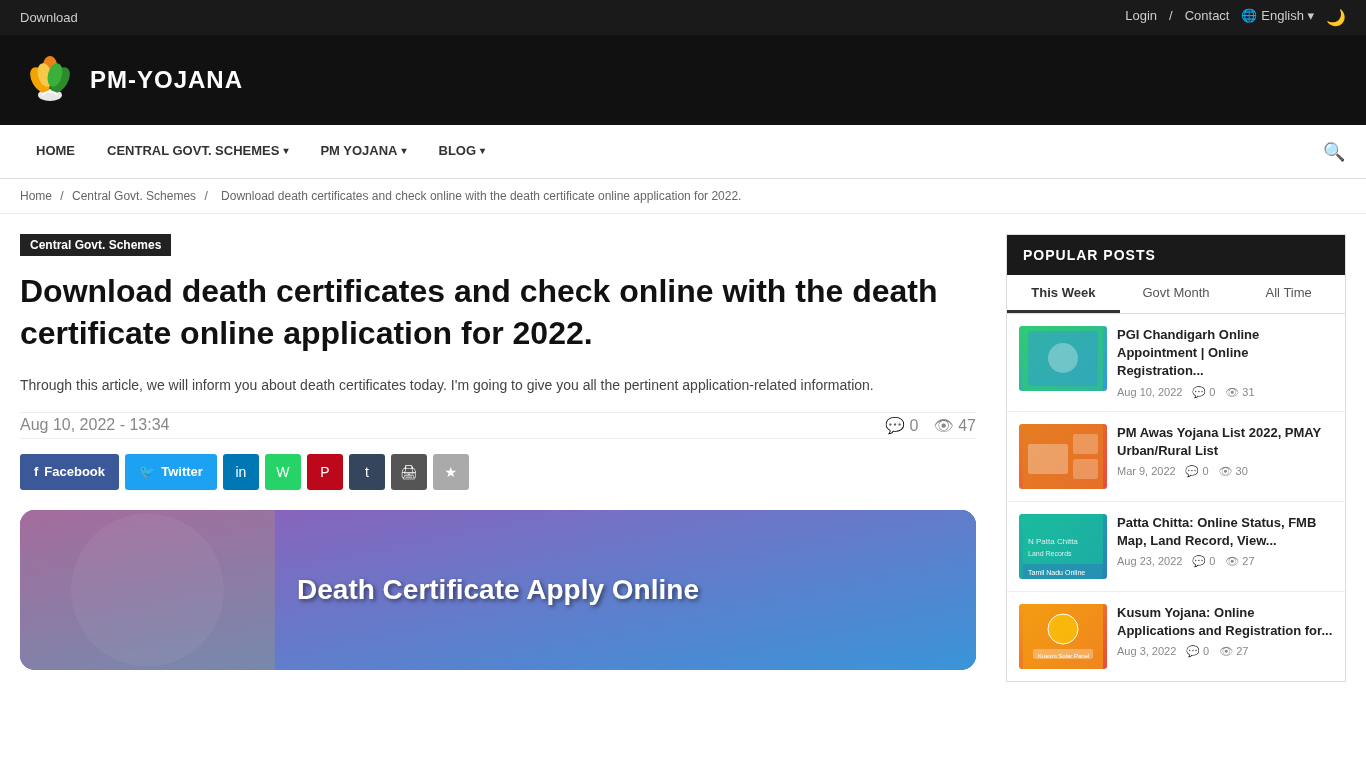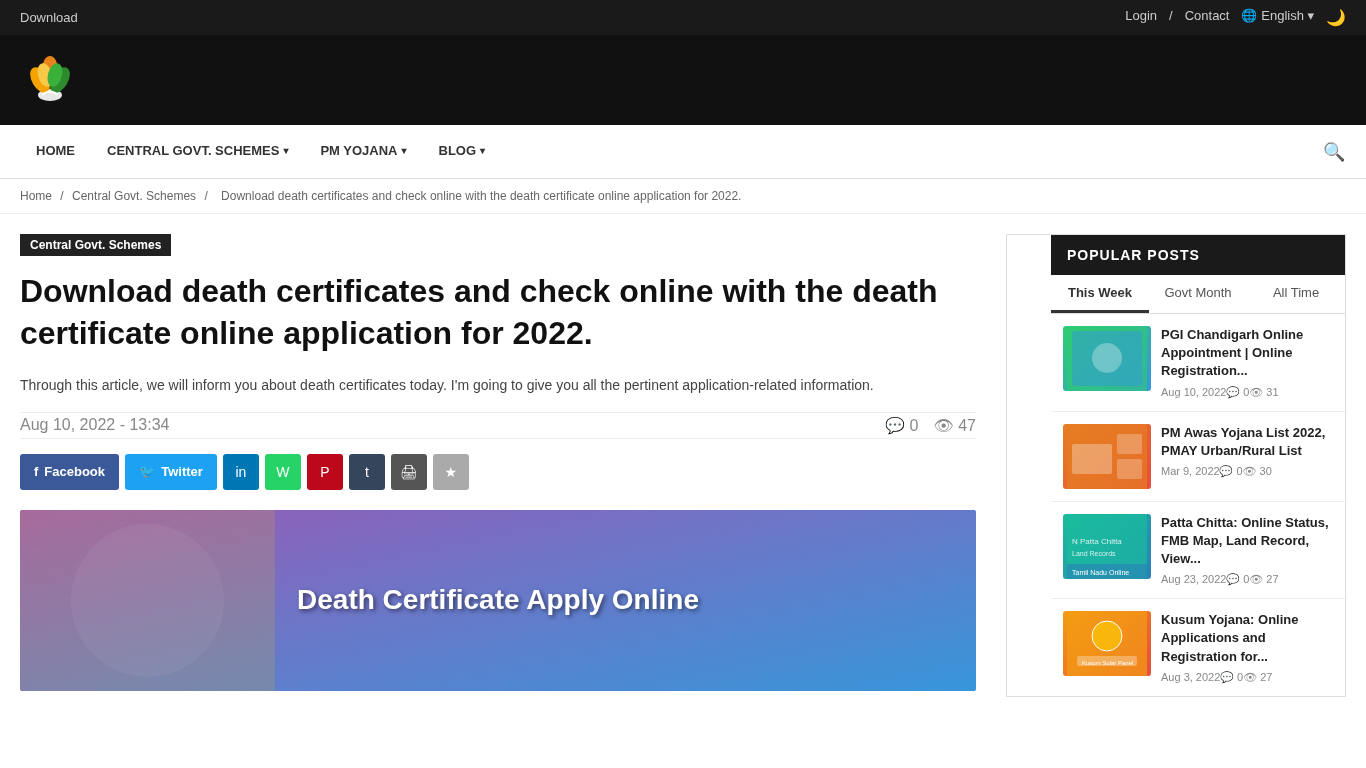--- a/index.html
+++ b/index.html
@@ -162,26 +162,26 @@
       color: #fff;
       font-size: 14px;
       cursor: pointer;
       border: none;
       border-radius: 3px;
     }
 
     
     .article-image {
       width: 100%;
-      height: 181px;
+      height: 160px;
       background: linear-gradient(135deg, #7c3aed, #4f46e5);
       display: flex;
       align-items: center;
       justify-content: center;
-      border-radius: 3px;
+      border-radius: 15px;
       overflow: hidden;
       position: relative;
     }
     .article-image-text {
       color: #fff;
       font-size: 28px;
       font-weight: bold;
       text-align: center;
       padding: 20px;
       text-shadow: 2px 2px 4px rgba(0,0,0,0.5);
@@ -193,21 +193,20 @@
       display: flex;
       align-items: center;
       justify-content: center;
     }
 
     
     .sidebar { width: 340px; flex-shrink: 0; }
 
     .popular-posts-box {
       border: 1px solid #ddd;
-      padding-left: 44px;
     }
     .popular-posts-header {
       background: #1a1a1a;
       color: #fff;
       padding: 12px 16px;
       font-size: 14px;
       font-weight: bold;
       letter-spacing: 1px;
     }
     .popular-tabs {
@@ -253,20 +252,21 @@
       font-size: 13px;
       font-weight: bold;
       color: #222;
       line-height: 1.4;
       margin-bottom: 5px;
     }
     .post-meta-small {
       font-size: 11px;
       color: #888;
       display: flex;
+      gap: 10px;
     }
 
     
     .thumb-img {
       width: 100%;
       height: 100%;
       display: flex;
       align-items: center;
       justify-content: center;
       font-size: 10px;
@@ -297,20 +297,21 @@
       <ellipse cx="30" cy="45" rx="12" ry="6" fill="#fff" opacity="0.9"></ellipse>
 
       <ellipse cx="20" cy="30" rx="8" ry="14" fill="#f4a300" transform="rotate(-30 20 30)"></ellipse>
       <ellipse cx="30" cy="20" rx="8" ry="14" fill="#e8821a" transform="rotate(0 30 20)"></ellipse>
       <ellipse cx="40" cy="30" rx="8" ry="14" fill="#2d8a2d" transform="rotate(30 40 30)"></ellipse>
       <ellipse cx="25" cy="25" rx="7" ry="12" fill="#f7c948" transform="rotate(-15 25 25)"></ellipse>
       <ellipse cx="35" cy="25" rx="7" ry="12" fill="#3aaf3a" transform="rotate(15 35 25)"></ellipse>
 
       <path d="M22 45 Q30 38 38 45" stroke="#fff" stroke-width="2" fill="none"></path>
     </svg>
+    <span class="logo-text">PM-YOJANA</span>
   </div>
 </div>
 
 <nav class="nav">
   <div class="nav-links">
     <a class="nav-item" href="#">HOME</a>
     <a class="nav-item" href="#">
       CENTRAL GOVT. SCHEMES <span class="arrow">▾</span>
     </a>
     <a class="nav-item" href="#">

